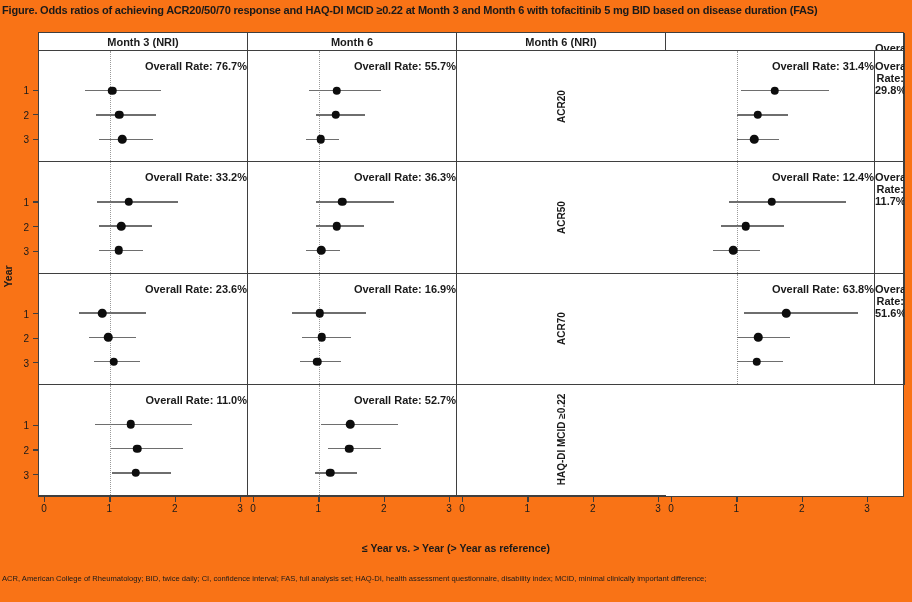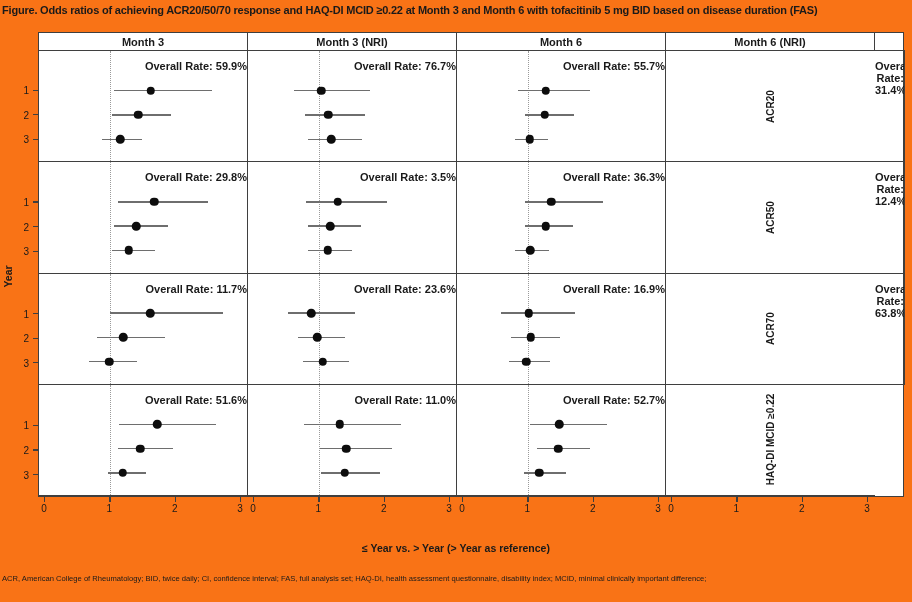--- a/index.html
+++ b/index.html
@@ -38,21 +38,20 @@
   .footer{position:absolute;left:2px;top:573px;width:908px;font-size:7.6px;line-height:1.6;
           color:#1a1a1a;}
 </style>
 </head>
 <body>
 
 <div class="fig">
   <div class="title">Figure. Odds ratios of achieving ACR20/50/70 response and HAQ-DI MCID ≥0.22 at Month 3 and Month 6 with tofacitinib 5 mg BID based on disease duration (FAS)</div>
 
   <div id="grid">
-      <div class="hcell">Month 3</div>
       <div class="hcell">Month 3 (NRI)</div>
       <div class="hcell">Month 6</div>
       <div class="hcell">Month 6 (NRI)</div>
       <div class="hcell" style="border-right: 0px;"></div>
       <div class="panel">
         <div class="refline" style="left: 71.3333px;"></div>
         <div class="rate">Overall Rate: 59.9%</div>
         <div class="ci" style="left: 74.6px; width: 98px; top: calc(36% - 0.7px);"></div>
         <div class="dot" style="left: 111.84px; top: 36%;"></div>
         <div class="ci" style="left: 73.2933px; width: 58.8px; top: calc(58% - 0.7px);"></div>
@@ -98,21 +97,21 @@
         <div class="rate">Overall Rate: 29.8%</div>
         <div class="ci" style="left: 78.52px; width: 90.8133px; top: calc(36% - 0.7px);"></div>
         <div class="dot" style="left: 115.107px; top: 36%;"></div>
         <div class="ci" style="left: 74.6px; width: 54.2267px; top: calc(58% - 0.7px);"></div>
         <div class="dot" style="left: 97.4667px; top: 58%;"></div>
         <div class="ci" style="left: 73.2933px; width: 42.4667px; top: calc(80% - 0.7px);"></div>
         <div class="dot" style="left: 89.6267px; top: 80%;"></div>
       </div>
       <div class="panel">
         <div class="refline" style="left: 71.3333px;"></div>
-        <div class="rate">Overall Rate: 3.5%</div>
+        <div class="rate">Overall Rate: 33.2%</div>
         <div class="ci" style="left: 58.2667px; width: 80.36px; top: calc(36% - 0.7px);"></div>
         <div class="dot" style="left: 89.6267px; top: 36%;"></div>
         <div class="ci" style="left: 60.2267px; width: 52.92px; top: calc(58% - 0.7px);"></div>
         <div class="dot" style="left: 82.44px; top: 58%;"></div>
         <div class="ci" style="left: 59.5733px; width: 44.4267px; top: calc(80% - 0.7px);"></div>
         <div class="dot" style="left: 79.8267px; top: 80%;"></div>
       </div>
       <div class="panel">
         <div class="refline" style="left: 71.3333px;"></div>
         <div class="rate">Overall Rate: 36.3%</div>

